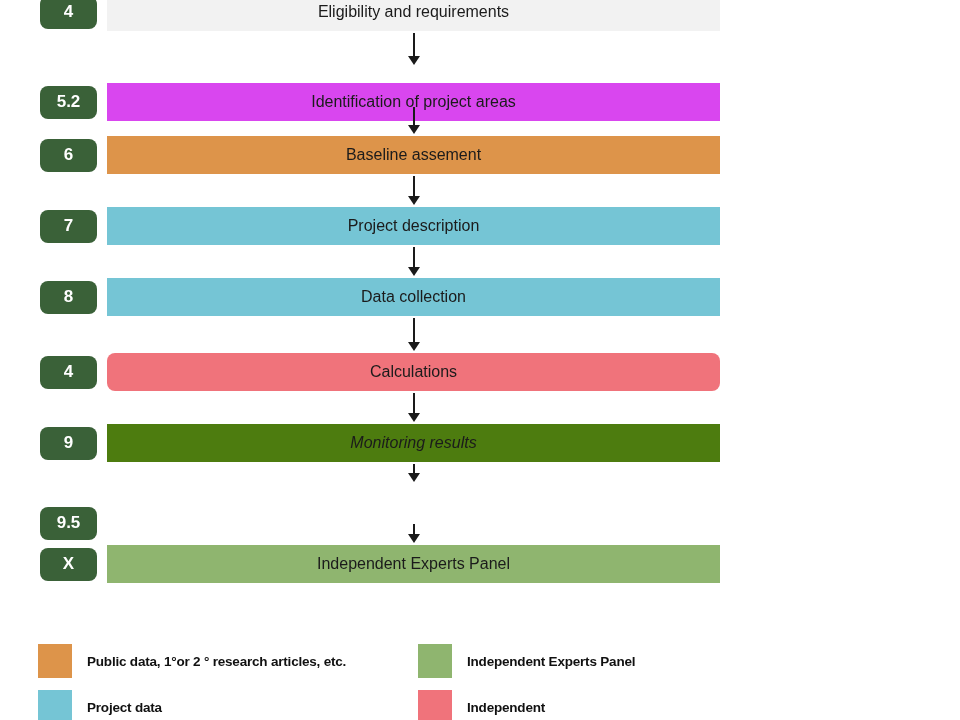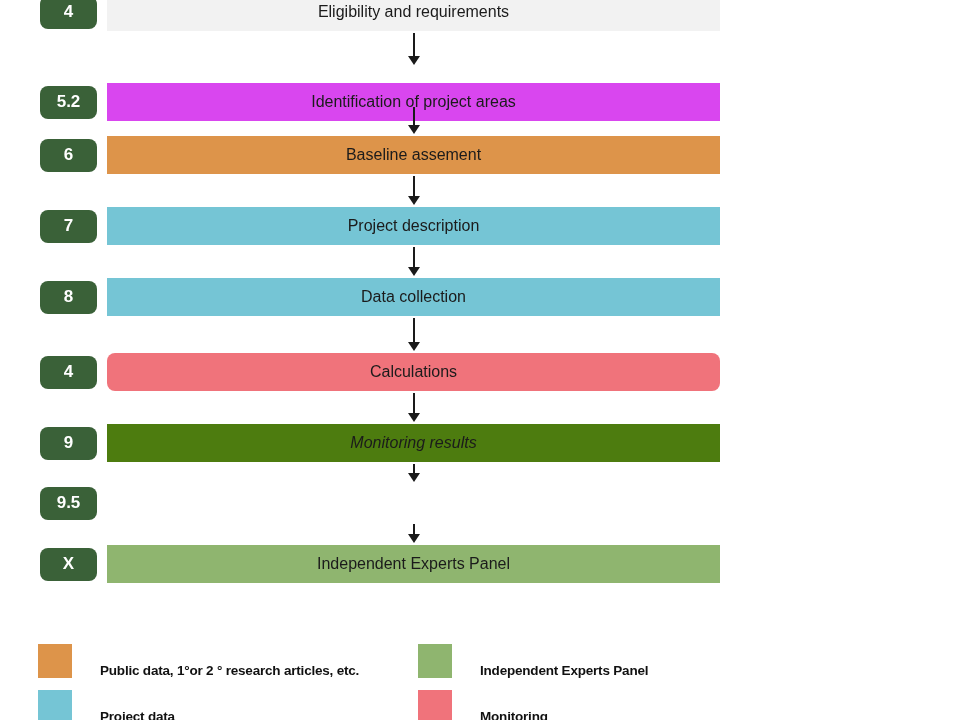--- a/index.html
+++ b/index.html
@@ -65,22 +65,22 @@
     height: 0;
     border-left: 6px solid transparent;
     border-right: 6px solid transparent;
     border-top: 9px solid currentColor;
   }
   
   .legend-item {
     position: absolute;
     height: 34px;
     display: flex;
-    align-items: flex-end;
-    gap: 28px;
+    align-items: center;
+    gap: 15px;
   }
   .swatch {
     flex: none;
     width: 34px;
     height: 34px;
   }
   .legend-label {
     font-size: 13.5px;
     font-weight: bold;
     letter-spacing: -0.2px;
@@ -128,21 +128,21 @@
     <div class="bar" style="background-color: rgb(240, 115, 123); border-radius: 8px;">
       <span class="bar-label">Calculations</span>
     </div>
   </div>
   <div class="step-row" style="top:424px">
     <div class="badge" style="background-color: rgb(58, 97, 56);">9</div>
     <div class="bar" style="background-color: #4d7c0f; font-style: italic;">
       <span class="bar-label">Monitoring results</span>
     </div>
   </div>
-  <div class="step-row" style="top:484px">
+  <div class="step-row" style="top:504px">
     <div class="badge" style="background-color: rgb(58, 97, 56);">9.5</div>
   </div>
   <div class="step-row" style="top:545px">
     <div class="badge" style="background-color: rgb(58, 97, 56);">X</div>
     <div class="bar" style="background-color: rgb(143, 181, 111);">
       <span class="bar-label">Independent Experts Panel</span>
     </div>
   </div>
 
   <div class="arrow" style="top: 33px; height: 32px; color: rgb(26, 26, 26);">
@@ -185,16 +185,16 @@
   <div class="legend-item" style="left:38px;top:690px">
     <span class="swatch" style="background-color: rgb(117, 197, 213);"></span>
     <span class="legend-label">Project data</span>
   </div>
   <div class="legend-item" style="left:418px;top:644px">
     <span class="swatch" style="background-color: rgb(143, 181, 111);"></span>
     <span class="legend-label">Independent Experts Panel</span>
   </div>
   <div class="legend-item" style="left:418px;top:690px">
     <span class="swatch" style="background-color: rgb(240, 115, 123);"></span>
-    <span class="legend-label">Monitoring</span>
+    <span class="legend-label">Independent</span>
   </div>
 
 </div>
 
 </body></html>

